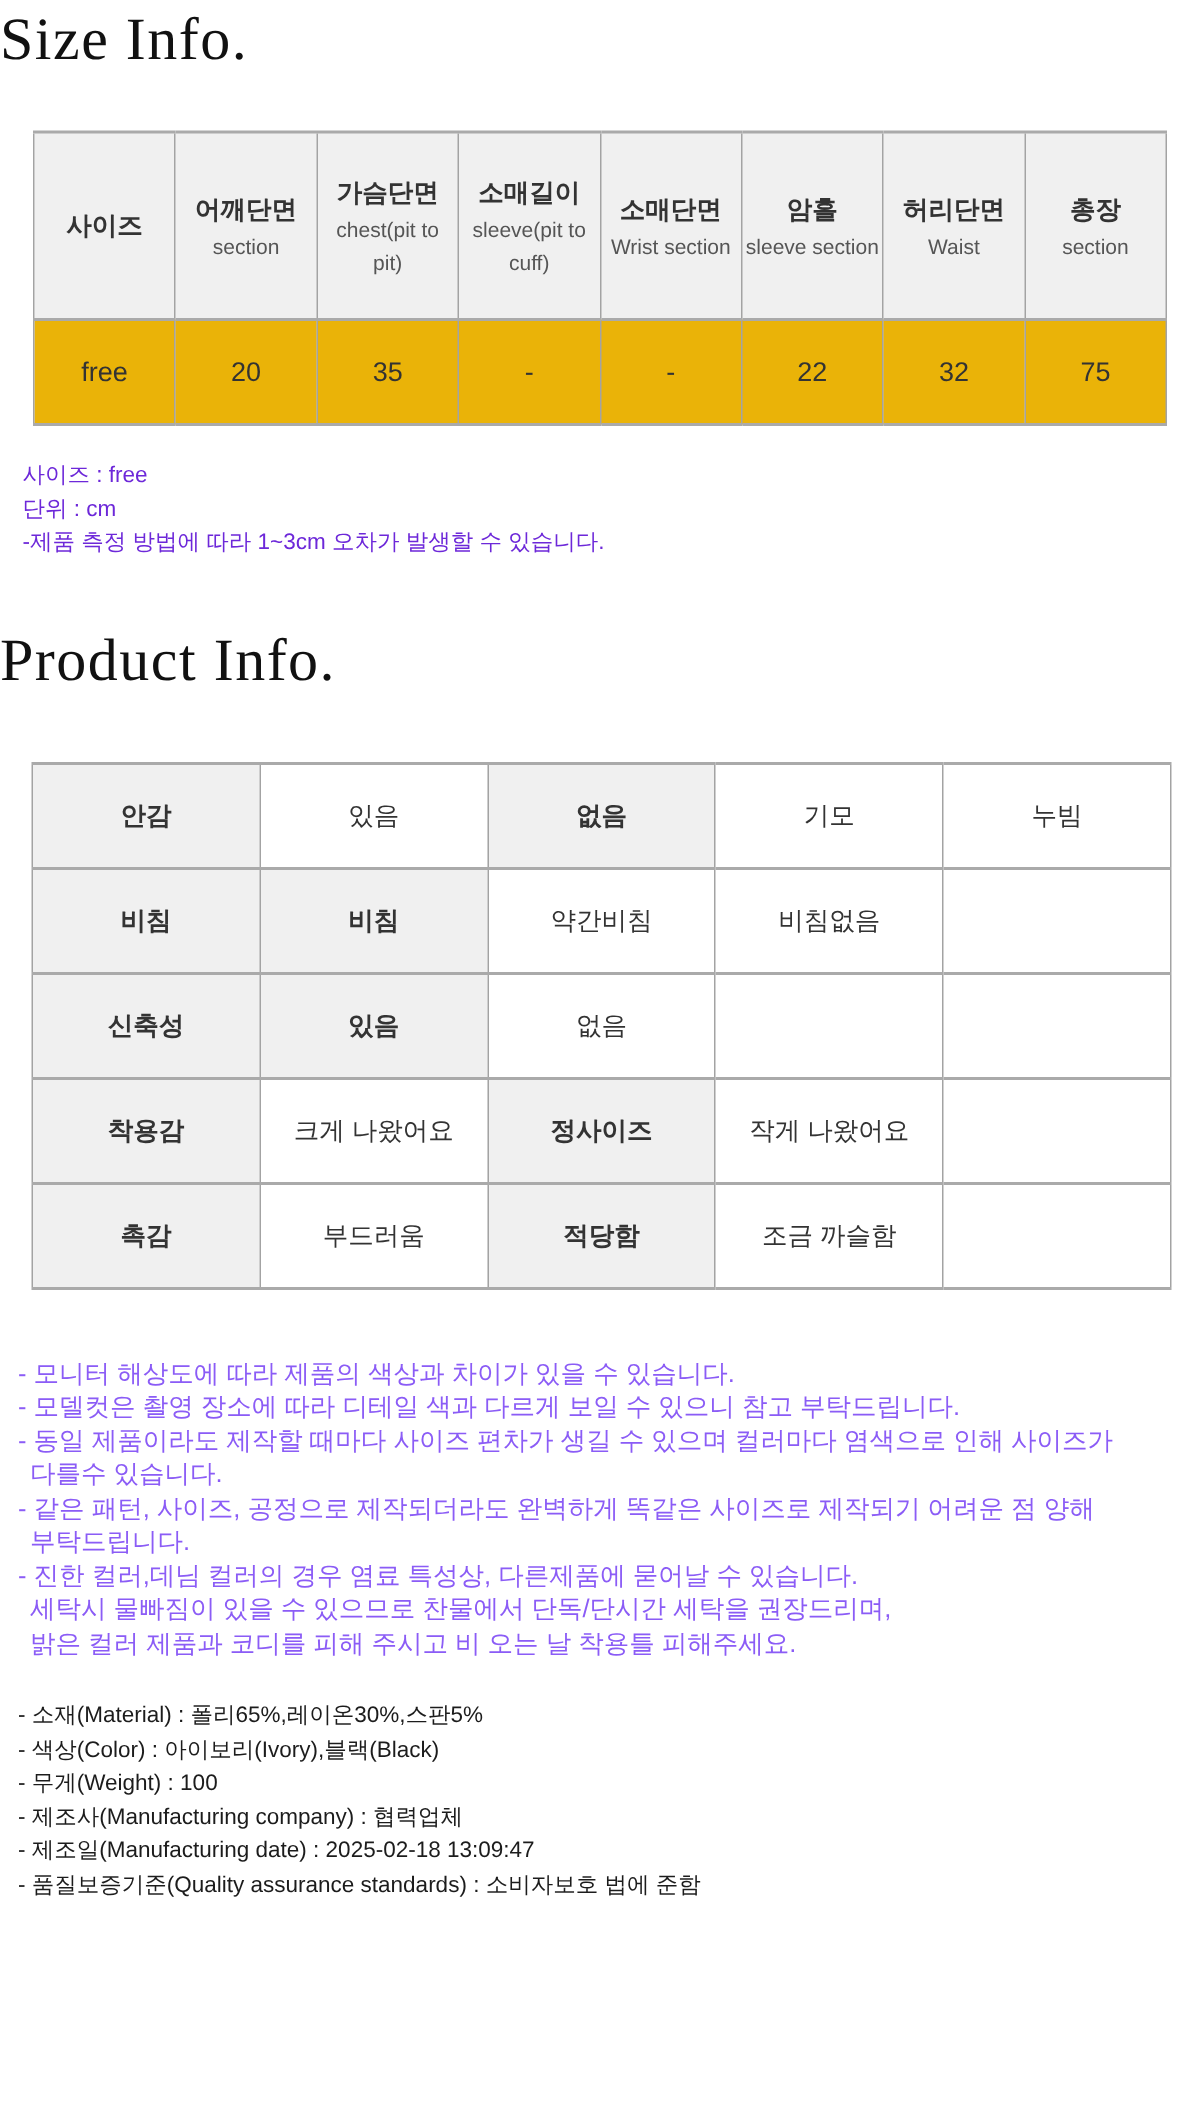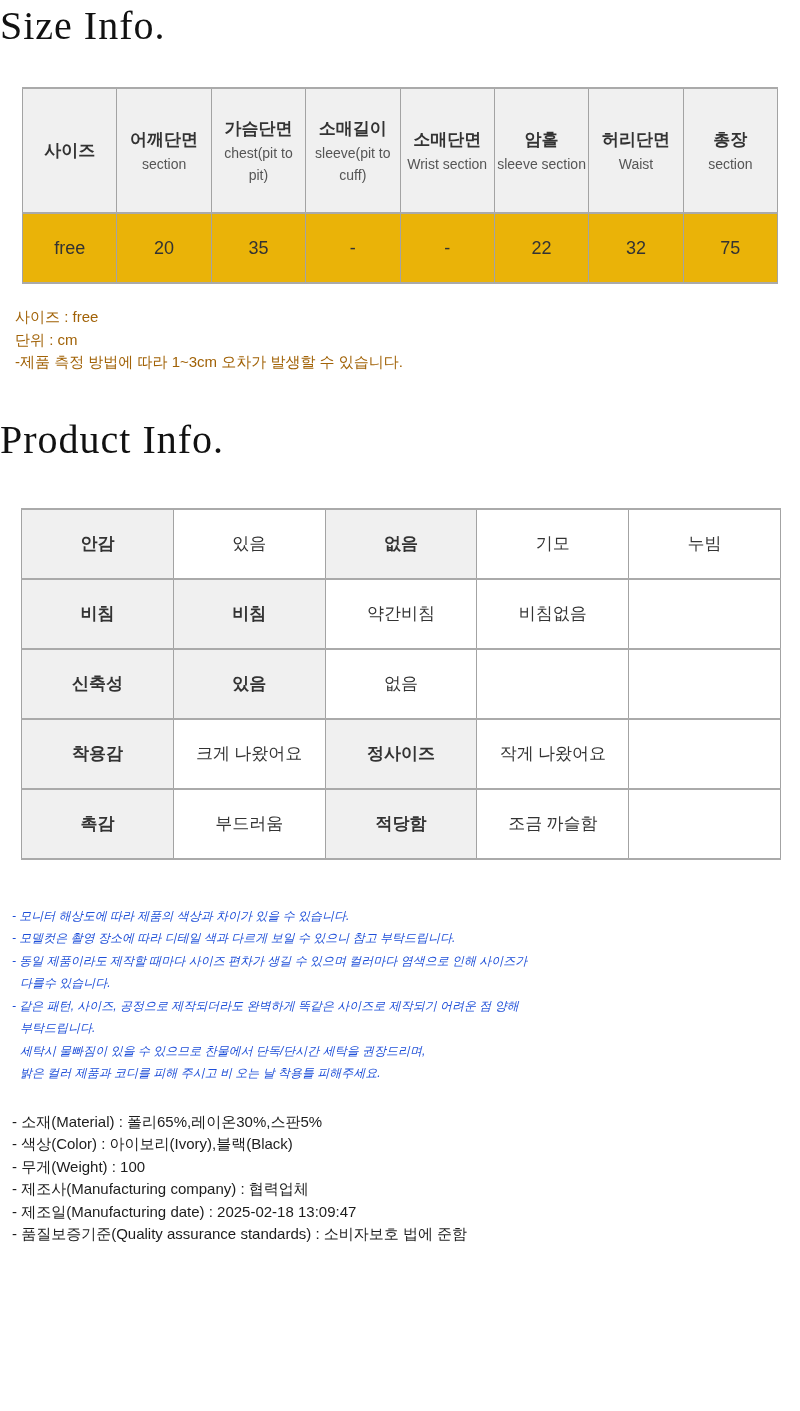--- a/index.html
+++ b/index.html
@@ -20,34 +20,34 @@
     border:1px solid #a3a3a3; border-top:2px solid #aaaaaa; border-bottom:2px solid #aaaaaa;
     text-align:center; vertical-align:middle; padding:0 1px;
   }
   .size-table thead tr { height:125px; }
   .size-table thead th { background:#f0f0f0; font-weight:400; }
   .size-table .ko { font-size:17px; font-weight:700; color:#333; line-height:26px; }
   .size-table .en { font-size:14px; font-weight:400; color:#555; line-height:22px; }
   .size-table tbody tr { height:70px; }
   .size-table tbody td { font-size:18px; color:#333; background:#eab308; }
   
-  .size-notes { margin:22px 0 0 15px; font-size:15px; line-height:22.5px; color:#a16207; }
+  .size-notes { margin:22px 0 0 15px; font-size:15px; line-height:22.5px; color:#6d28d9; }
   
   .product-title { margin-top:40px; }
   
   .product-table { width:760px; margin:47px 0 0 21px; }
   .product-table tr { height:70px; }
   .product-table td {
     border:1px solid #a3a3a3; border-top:2px solid #aaaaaa; border-bottom:2px solid #aaaaaa;
     text-align:center; vertical-align:middle;
-    font-size:17px; color:#333; background:#fff; font-weight:400; padding:0 2px;font-family:Liberation Serif, serif;
+    font-size:17px; color:#333; background:#fff; font-weight:400; padding:0 2px;
   }
   .product-table td.label, .product-table td.sel { background:#f0f0f0; font-weight:700; }
   
-  .care-notes { margin:45px 0 0 12px; font-size:12px; line-height:22.5px; color:#1d4ed8;font-style:italic; }
+  .care-notes { margin:45px 0 0 12px; font-size:17px; line-height:22.5px; color:#8b5cf6; }
   .care-notes .indent { padding-left:8px; }
   .details { margin:26px 0 0 12px; font-size:15px; line-height:22.5px; color:#1c1c1c; }
 </style>
 </head>
 <body>
 
 <h1 class="main-title">Size Info.</h1>
 
 <table class="size-table">
   <thead>
@@ -148,20 +148,21 @@
   </tbody>
 </table>
 
 <div class="care-notes">
   <div>- 모니터 해상도에 따라 제품의 색상과 차이가 있을 수 있습니다.</div>
   <div>- 모델컷은 촬영 장소에 따라 디테일 색과 다르게 보일 수 있으니 참고 부탁드립니다.</div>
   <div>- 동일 제품이라도 제작할 때마다 사이즈 편차가 생길 수 있으며 컬러마다 염색으로 인해 사이즈가</div>
   <div class="indent">다를수 있습니다.</div>
   <div>- 같은 패턴, 사이즈, 공정으로 제작되더라도 완벽하게 똑같은 사이즈로 제작되기 어려운 점 양해</div>
   <div class="indent">부탁드립니다.</div>
+  <div>- 진한 컬러,데님 컬러의 경우 염료 특성상, 다른제품에 묻어날 수 있습니다.</div>
   <div class="indent">세탁시 물빠짐이 있을 수 있으므로 찬물에서 단독/단시간 세탁을 권장드리며,</div>
   <div class="indent">밝은 컬러 제품과 코디를 피해 주시고 비 오는 날 착용틀 피해주세요.</div>
 </div>
 
 <div class="details">
   <div>- 소재(Material) : 폴리65%,레이온30%,스판5%</div>
   <div>- 색상(Color) : 아이보리(Ivory),블랙(Black)</div>
   <div>- 무게(Weight) : 100</div>
   <div>- 제조사(Manufacturing company) : 협력업체</div>
   <div>- 제조일(Manufacturing date) : 2025-02-18 13:09:47</div>

